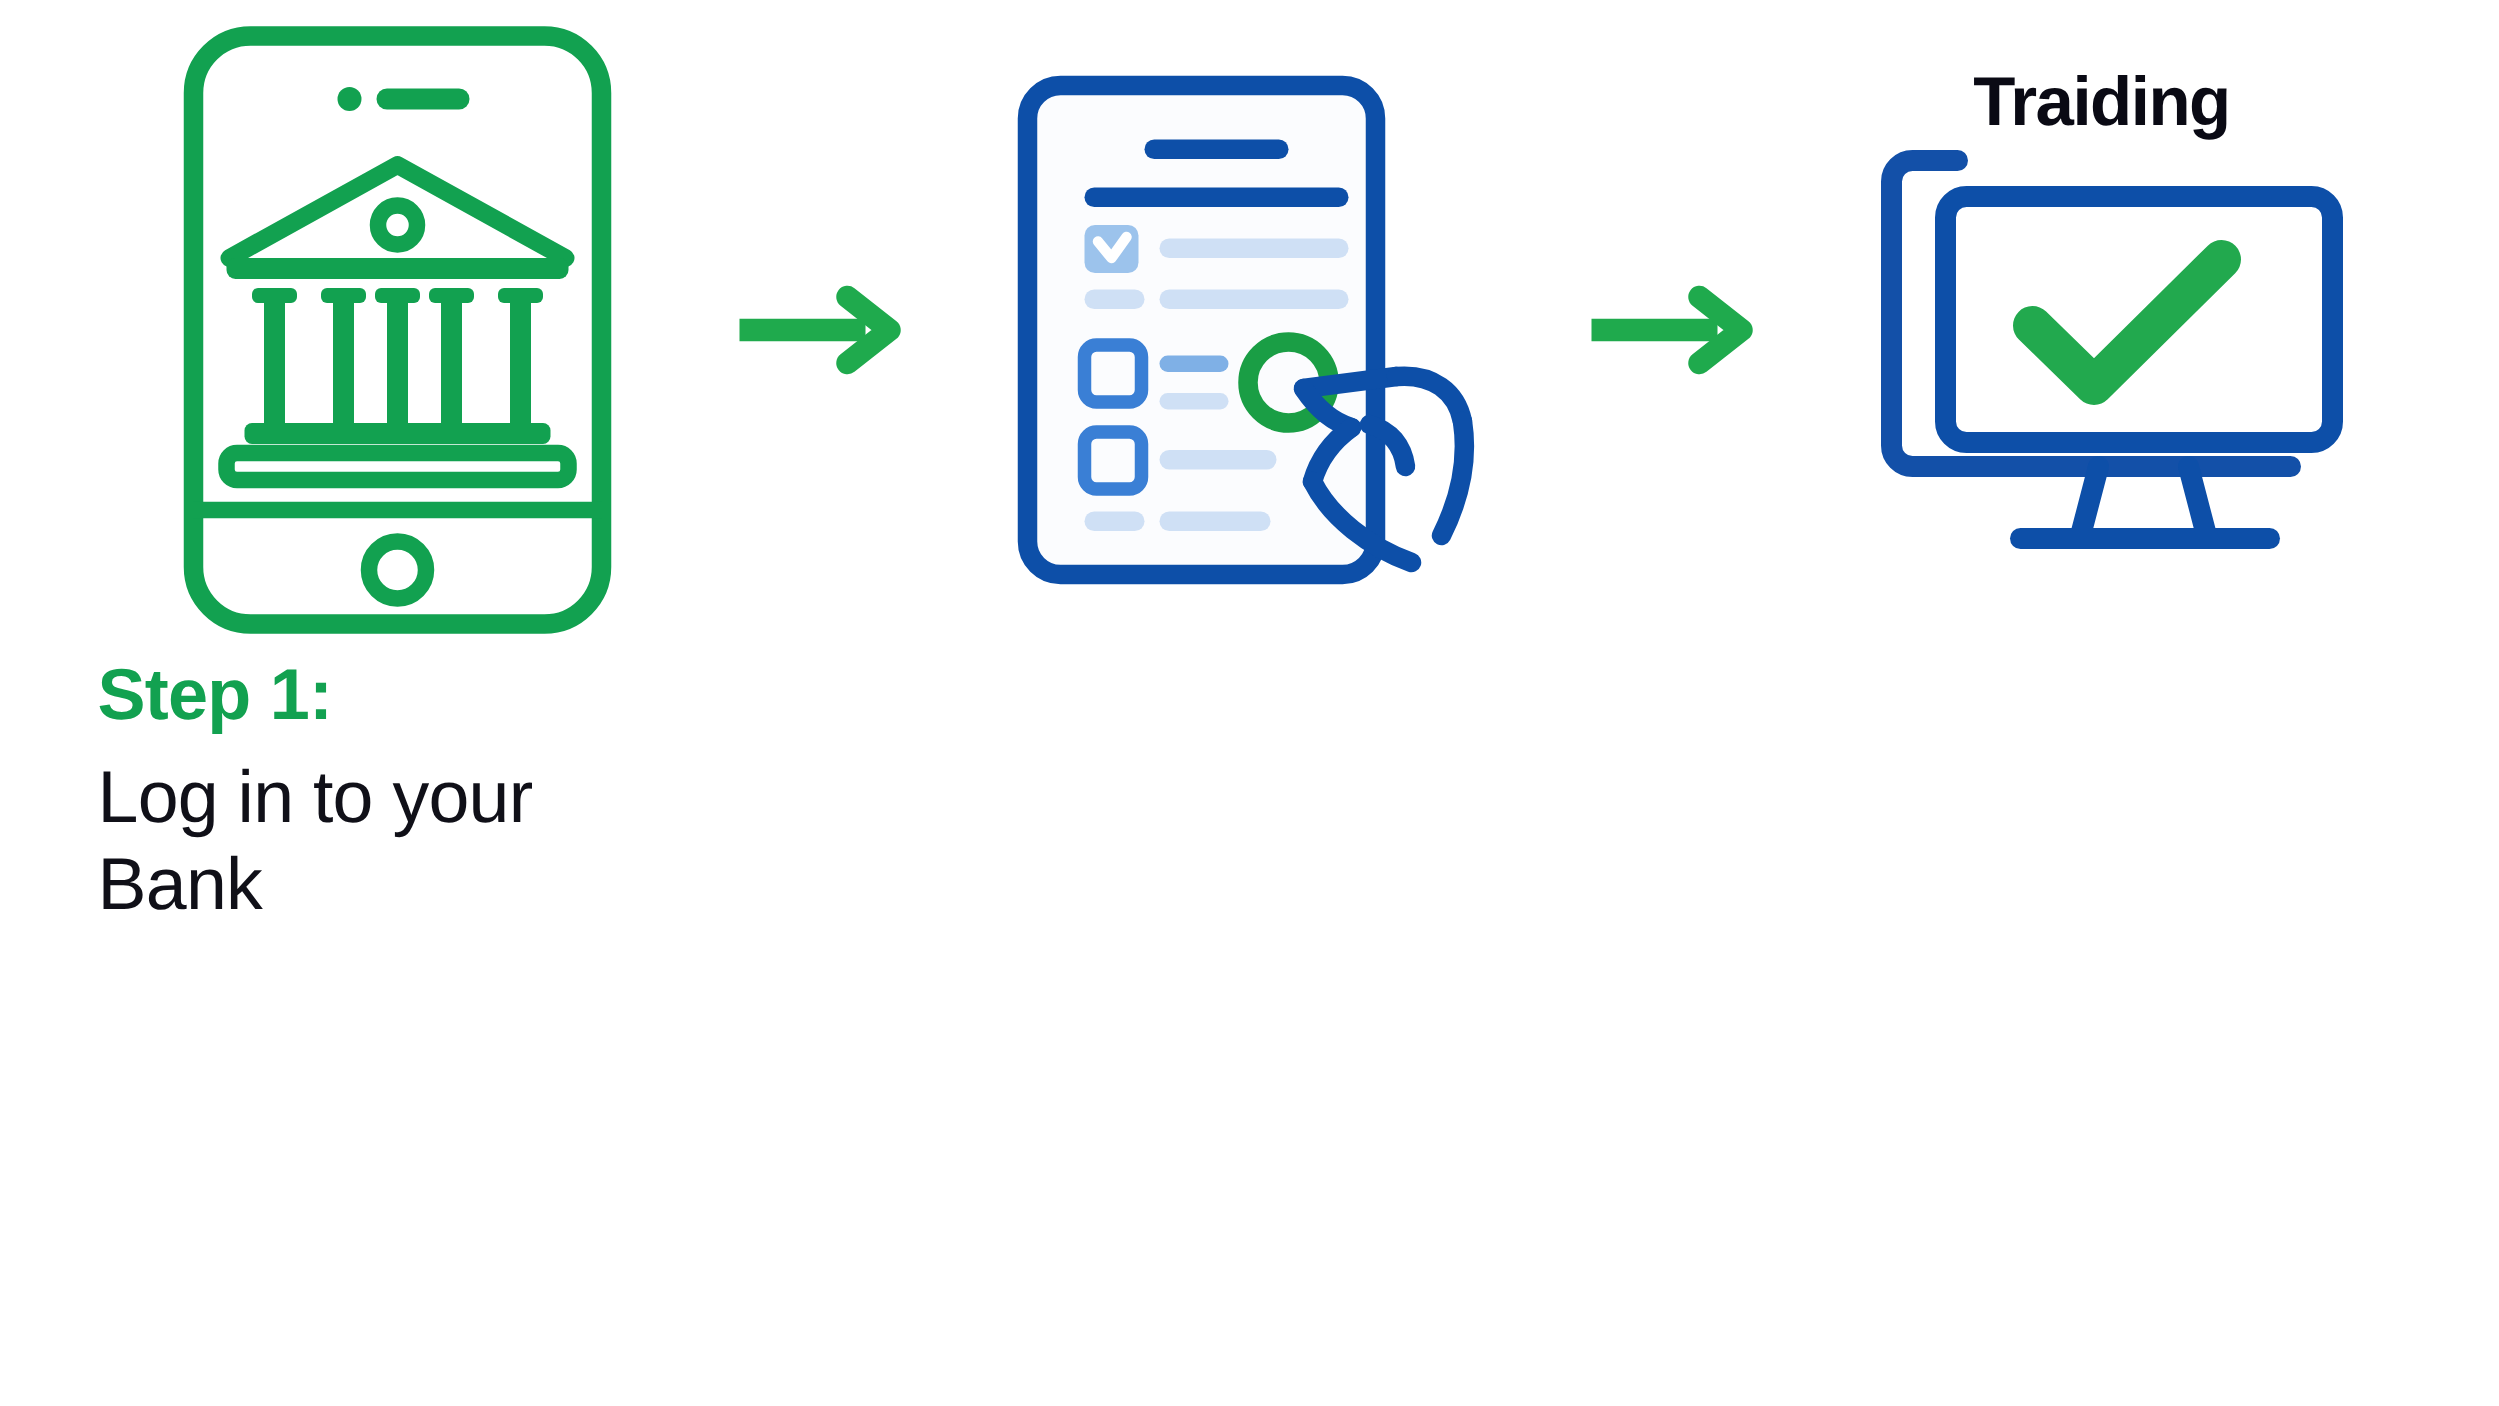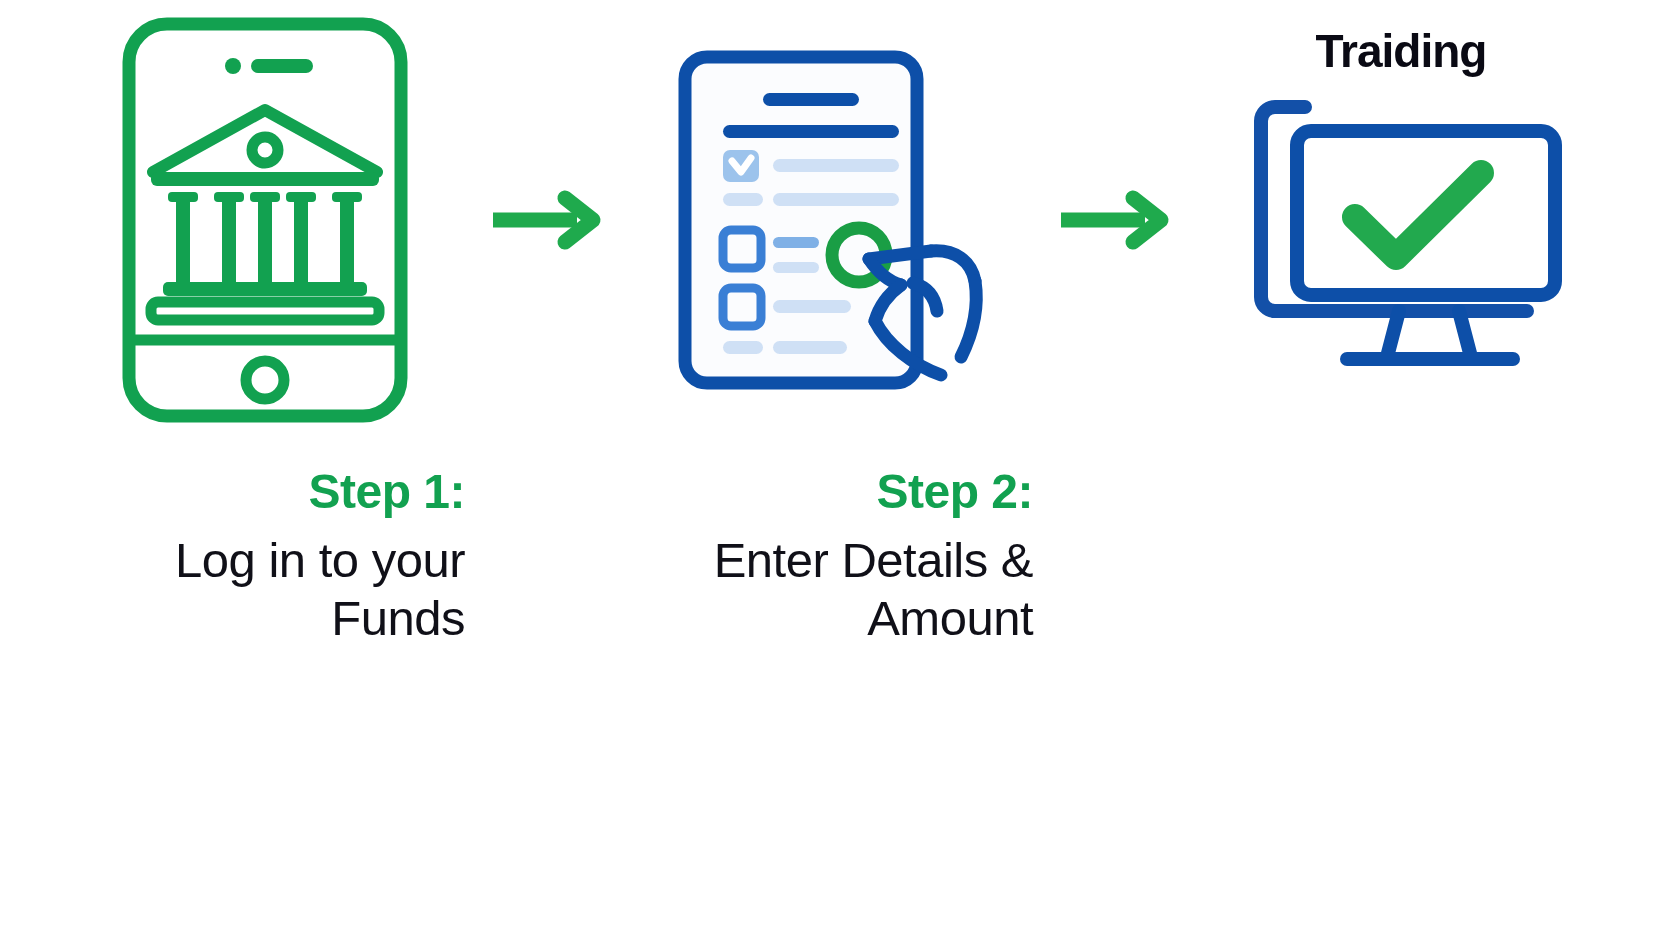--- a/index.html
+++ b/index.html
@@ -52,23 +52,22 @@
 
   .arrow-slot {
     width: 128px;
     height: 440px;
     display: flex;
     align-items: center;
     justify-content: center;
   }
 
   .caption {
-    text-align: right;
+    text-align: left;
     line-height: 1.0;
-    margin-top: 28px;
   }
 
   .step-title {
     display: block;
     font-size: 48px;
     font-weight: bold;
     color: #12a150;
     letter-spacing: -0.5px;
     margin-bottom: 16px;
   }
@@ -84,21 +83,21 @@
   }
 
   .screen-word {
     position: absolute;
     font-size: 46px;
     font-weight: bold;
     color: #0a0a14;
     letter-spacing: -1px;
     left: 50%;
     transform: translateX(-50%);
-    top: 24px;
+    top: 40px;
     white-space: nowrap;
     z-index: 5;
   }
 
   svg { display: block; overflow: visible; }
 </style>
 </head>
 <body>
 
 <div class="board">
@@ -136,21 +135,21 @@
           <rect x="143" y="190" width="14" height="82" fill="#12a150"></rect>
           <rect x="179" y="190" width="14" height="82" fill="#12a150"></rect>
           <rect x="225" y="190" width="14" height="82" fill="#12a150"></rect>
 
           <rect x="48" y="272" width="204" height="14" rx="5" ry="5" fill="#12a150"></rect>
           <rect x="36" y="292" width="228" height="18" rx="7" ry="7" fill="none" stroke="#12a150" stroke-width="11"></rect>
         </svg>
       </div>
       <div class="caption">
         <span class="step-title">Step 1:</span>
-        <span class="step-desc">Log in to your Funds</span>
+        <span class="step-desc">Log in to your Bank</span>
       </div>
     </div>
 
     <div class="arrow-slot">
       <svg width="120" height="60" viewBox="0 0 120 60">
         <line x1="4" y1="30" x2="88" y2="30" stroke="#1faa4d" stroke-width="15" stroke-linecap="butt"></line>
         <path d="M 76 8 L 104 30 L 76 52" fill="none" stroke="#1faa4d" stroke-width="15" stroke-linecap="round" stroke-linejoin="round"></path>
       </svg>
     </div>
 
@@ -193,24 +192,20 @@
 
             <path d="M 196 214 C 204 226 214 236 228 240"></path>
             <path d="M 228 240 C 214 250 206 262 202 276"></path>
 
             <path d="M 202 276 C 214 300 240 320 268 330"></path>
 
             <path d="M 240 238 C 254 242 262 252 264 266"></path>
           </g>
         </svg>
       </div>
-      <div class="caption">
-        <span class="step-title">Step 2:</span>
-        <span class="step-desc">Enter Details &amp; Amount</span>
-      </div>
     </div>
 
     <div class="arrow-slot">
       <svg width="120" height="60" viewBox="0 0 120 60">
         <line x1="4" y1="30" x2="88" y2="30" stroke="#1faa4d" stroke-width="15" stroke-linecap="butt"></line>
         <path d="M 76 8 L 104 30 L 76 52" fill="none" stroke="#1faa4d" stroke-width="15" stroke-linecap="round" stroke-linejoin="round"></path>
       </svg>
     </div>
 
     <div class="step-col">

